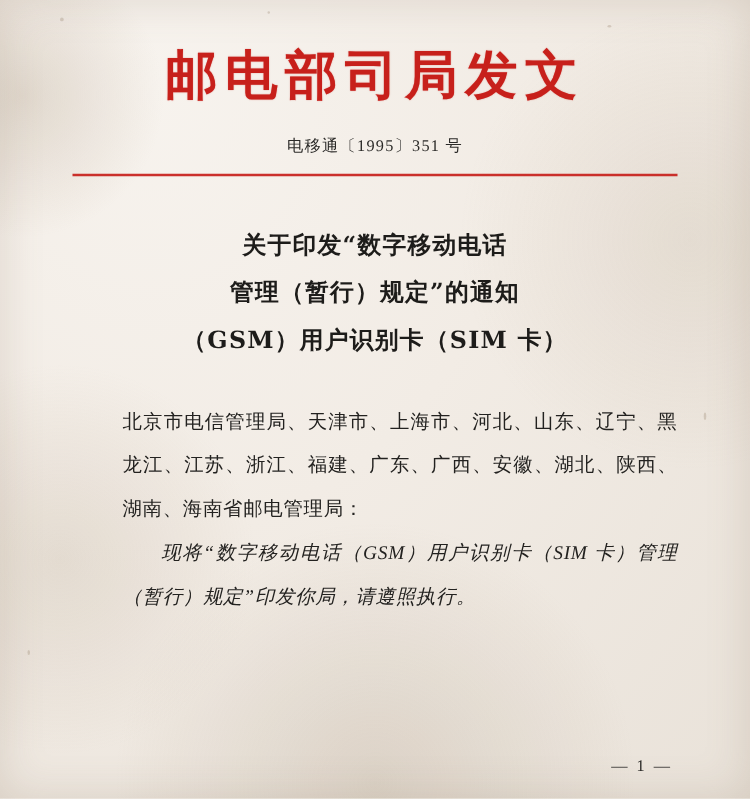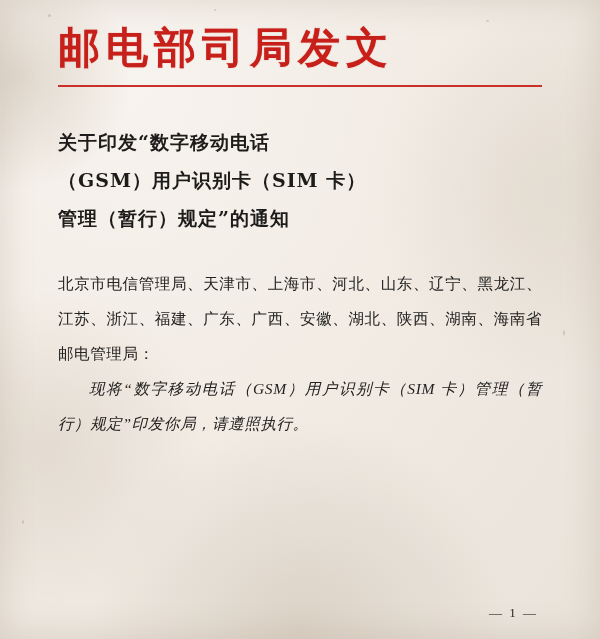--- a/index.html
+++ b/index.html
@@ -42,21 +42,22 @@
     box-shadow: inset 0 0 34px rgba(140,120,95,0.22);
   }
   .content {
     position: relative;
     z-index: 2;
     padding: 0 58px;
   }
 
   
   .masthead {
-    padding-top: 24px;
+    text-align: center;
+    padding-top: 36px;
   }
   .masthead-title {
     color: #c7201b;
     font-family: "DejaVu Serif", "Liberation Serif", serif;
     font-weight: bold;
     font-size: 42px;
     letter-spacing: 6px;
     line-height: 1.15;
     text-shadow: 0 0 1px rgba(199,32,27,0.55);
   }
@@ -71,38 +72,39 @@
   .red-rule {
     margin: 13px 0 0 0;
     height: 2px;
     background: #c7201b;
     opacity: 0.92;
   }
 
   
   .title-block {
     margin-top: 36px;
-    text-align: left;
+    text-align: center;
     color: #1d1c1a;
     font-family: "DejaVu Serif", "Liberation Serif", serif;
     font-weight: bold;
     font-size: 19px;
     line-height: 2.0;
     letter-spacing: 1px;
   }
 
   
   .body-block {
     margin-top: 30px;
     color: #232220;
     font-size: 15.5px;
     line-height: 2.25;
     letter-spacing: 0.6px;
     text-align: justify;
     font-family: "Liberation Serif", serif;
+    margin-left: 40px;
   }
   .para {
     margin: 0;
   }
   .para.indent {
     text-indent: 2em;
     font-style: italic;
   }
 
   
@@ -138,27 +140,28 @@
   <span class="speckle" style="left:486px; top:20px; width:3px; height:2px;"></span>
   <span class="speckle" style="left:563px; top:330px; width:2px; height:6px;"></span>
   <span class="speckle" style="left:22px; top:520px; width:2px; height:4px;"></span>
 
   <div class="content">
 
     <div class="masthead">
       <div class="masthead-title">邮电部司局发文</div>
     </div>
 
+    <div class="doc-number">电移通〔1995〕351 号</div>
 
     <div class="red-rule"></div>
 
     <div class="title-block">
       <div>关于印发“数字移动电话</div>
+      <div>管理（暂行）规定”的通知</div>
       <div>（GSM）用户识别卡（SIM 卡）</div>
-      <div>管理（暂行）规定”的通知</div>
     </div>
 
     <div class="body-block">
       <p class="para">北京市电信管理局、天津市、上海市、河北、山东、辽宁、黑龙江、江苏、浙江、福建、广东、广西、安徽、湖北、陕西、湖南、海南省邮电管理局：</p>
       <p class="para indent">现将“数字移动电话（GSM）用户识别卡（SIM 卡）管理（暂行）规定”印发你局，请遵照执行。</p>
     </div>
 
   </div>
 
   <div class="page-footer">— 1 —</div>

